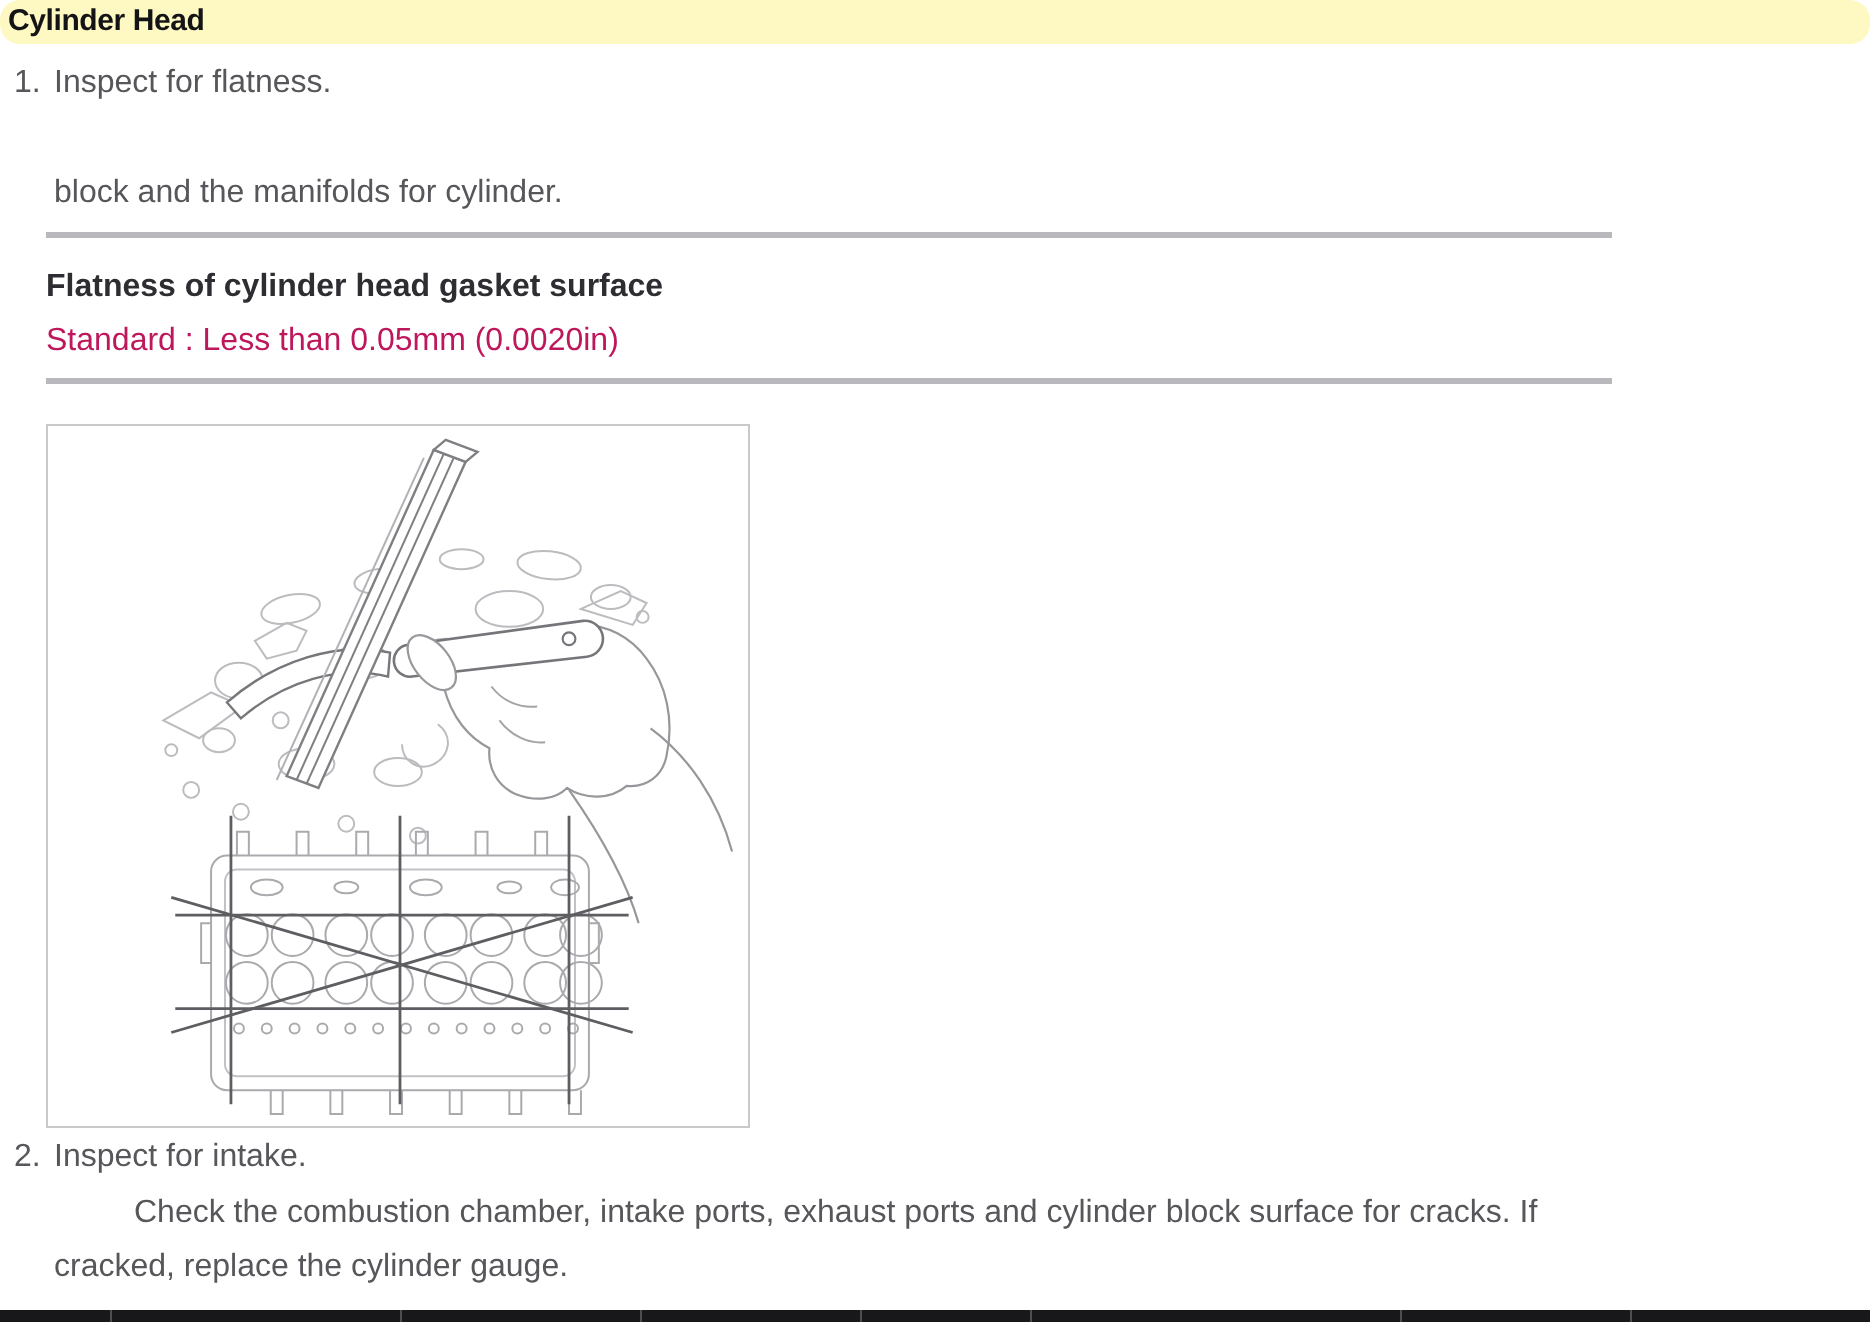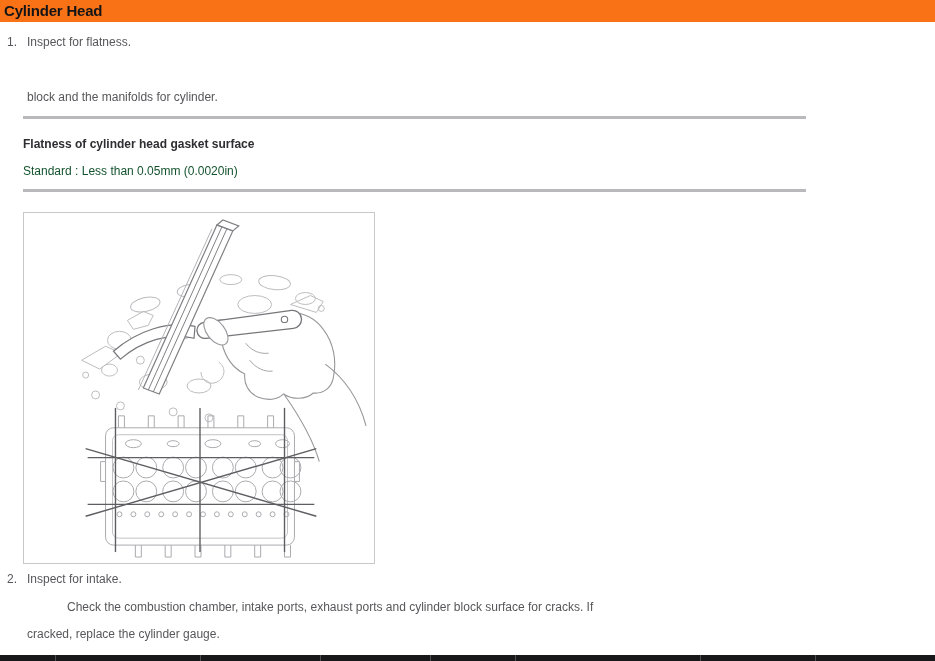--- a/index.html
+++ b/index.html
@@ -2,37 +2,38 @@
 <html><head>
 <meta charset="utf-8">
 <style>
   html,body { margin:0; padding:0; background:#ffffff; }
   .page {
     position:relative; width:935px; height:661px; background:#ffffff;
     font-family:"Liberation Sans", sans-serif; overflow:hidden;
   }
   .topbar {
     position:absolute; left:0; top:0; width:935px; height:22px;
-    background:#f97316;
+    background:#fef9c3;
+    border-radius:10px;
   }
   .topbar-title {
     position:absolute; left:4px; top:0; line-height:22px;
     font-size:15px; font-weight:bold; color:#141416; letter-spacing:-0.2px;
     white-space:nowrap;
   }
   .tline {
     position:absolute; height:22px; line-height:22px; white-space:nowrap;
-    font-size:12px; color:#57575b;
+    font-size:16px; color:#57575b;
   }
   .tline .num { display:inline-block; width:20px; }
   .divider {
     position:absolute; left:23px; width:783px; height:3px; background:#b9b9bd;
   }
   .spec-heading { font-weight:bold; color:#2e2e32; }
-  .spec-standard { color:#14532d; }
+  .spec-standard { color:#be185d; }
   .figure-box {
     position:absolute; left:23px; top:212px; width:352px; height:352px;
     border:1px solid #c9c9cc; box-sizing:border-box; background:#fff;
   }
   .footer-bar {
     position:absolute; left:0; top:655px; width:935px; height:6px; background:#18181a;
   }
   .footer-bar i {
     position:absolute; top:0; width:1px; height:6px; background:#4e4e50; display:block;
   }

